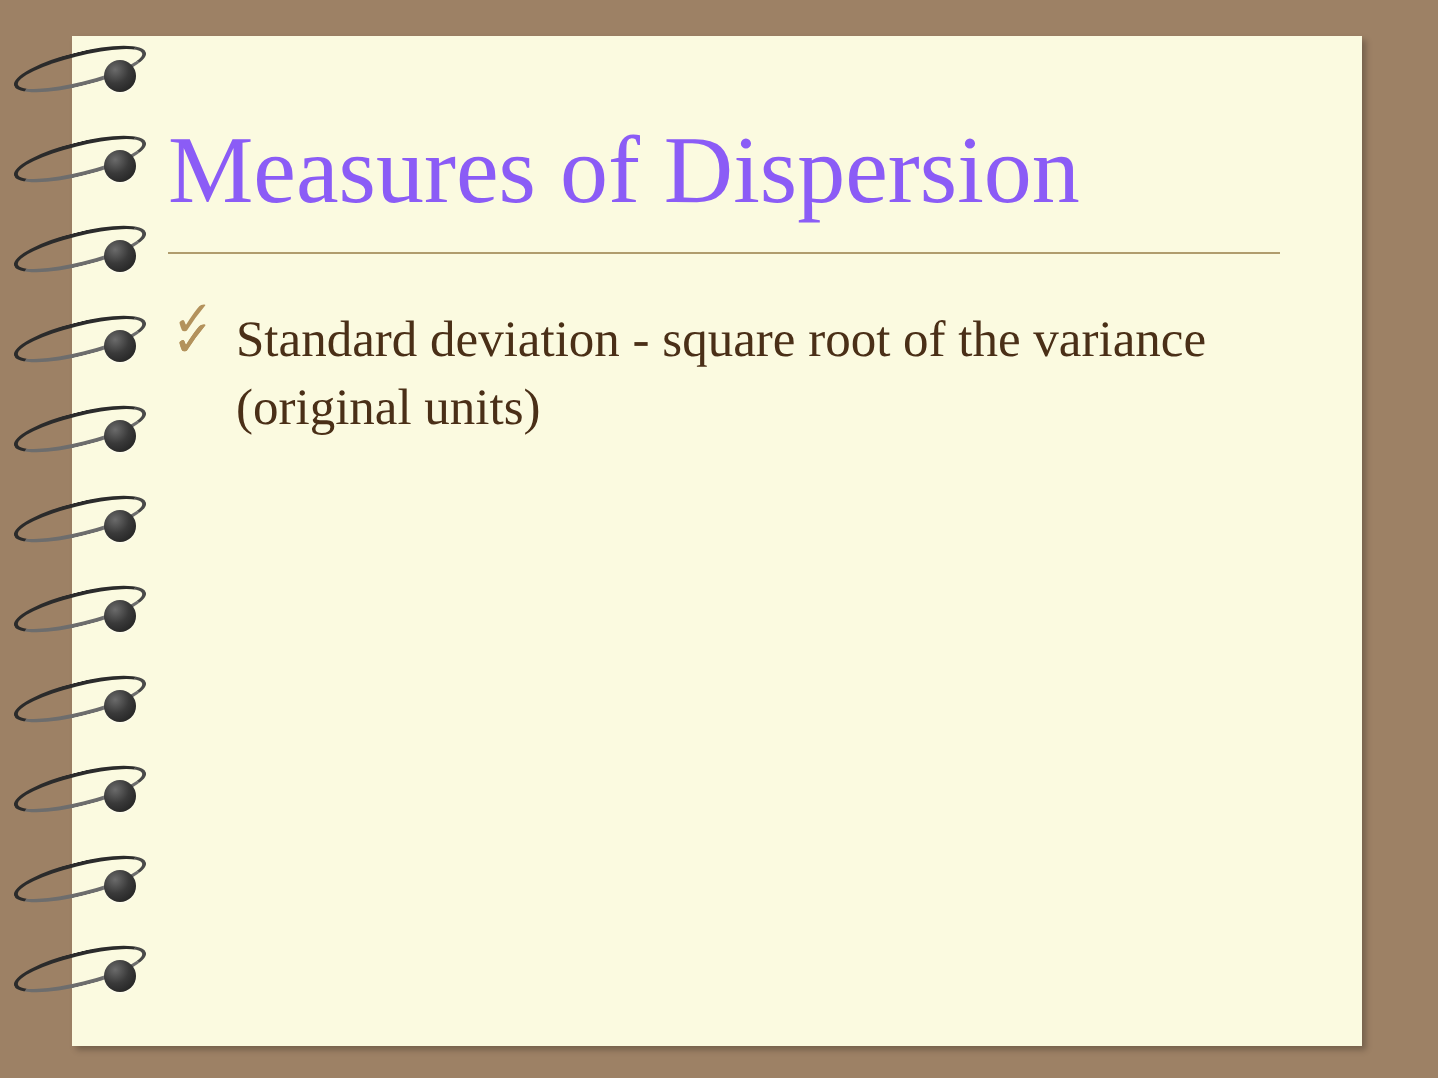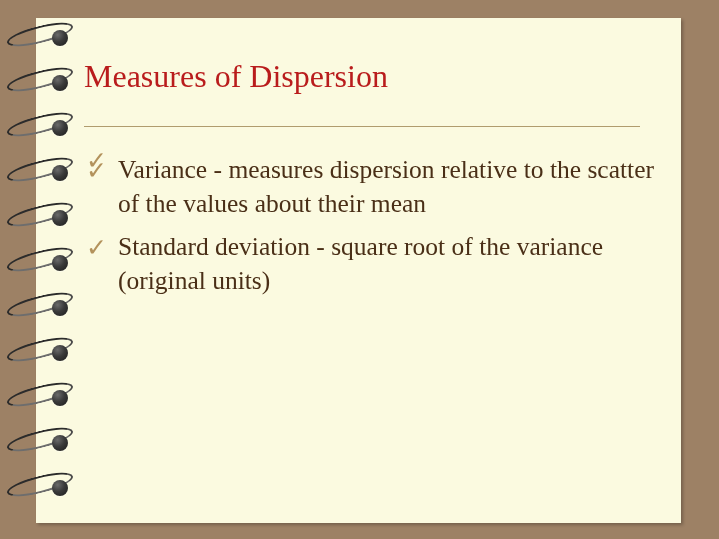--- a/index.html
+++ b/index.html
@@ -56,22 +56,22 @@
     height: 16px;
     border-radius: 50%;
     background: radial-gradient(circle at 35% 30%, #6b6b6b 0%, #3a3a3a 45%, #1a1a1a 100%);
     box-shadow: 0 1px 1px rgba(255,255,255,0.35);
   }
 
   .title {
     position: absolute;
     left: 48px;
     top: 40px;
-    font-size: 32px;
-    color: #b91c1c;
+    font-size: 48px;
+    color: #8b5cf6;
     letter-spacing: 0px;
     white-space: nowrap;
     text-align: center;
   }
   .rule {
     position: absolute;
     left: 48px;
     top: 108px;
     width: 556px;
     height: 1px;
@@ -109,21 +109,20 @@
 
     <div class="title">Measures of Dispersion</div>
     <div class="rule"></div>
 
     <div class="bullets">
       <div class="bullet">
         <span class="check">✓</span>
       </div>
       <div class="bullet">
         <span class="check">✓</span>
-        <span>Variance - measures dispersion relative to the scatter of the values about their mean</span>
       </div>
       <div class="bullet">
         <span class="check">✓</span>
         <span>Standard deviation - square root of the variance (original units)</span>
       </div>
     </div>
 
   </div>
 
   <div class="binding" id="binding">

